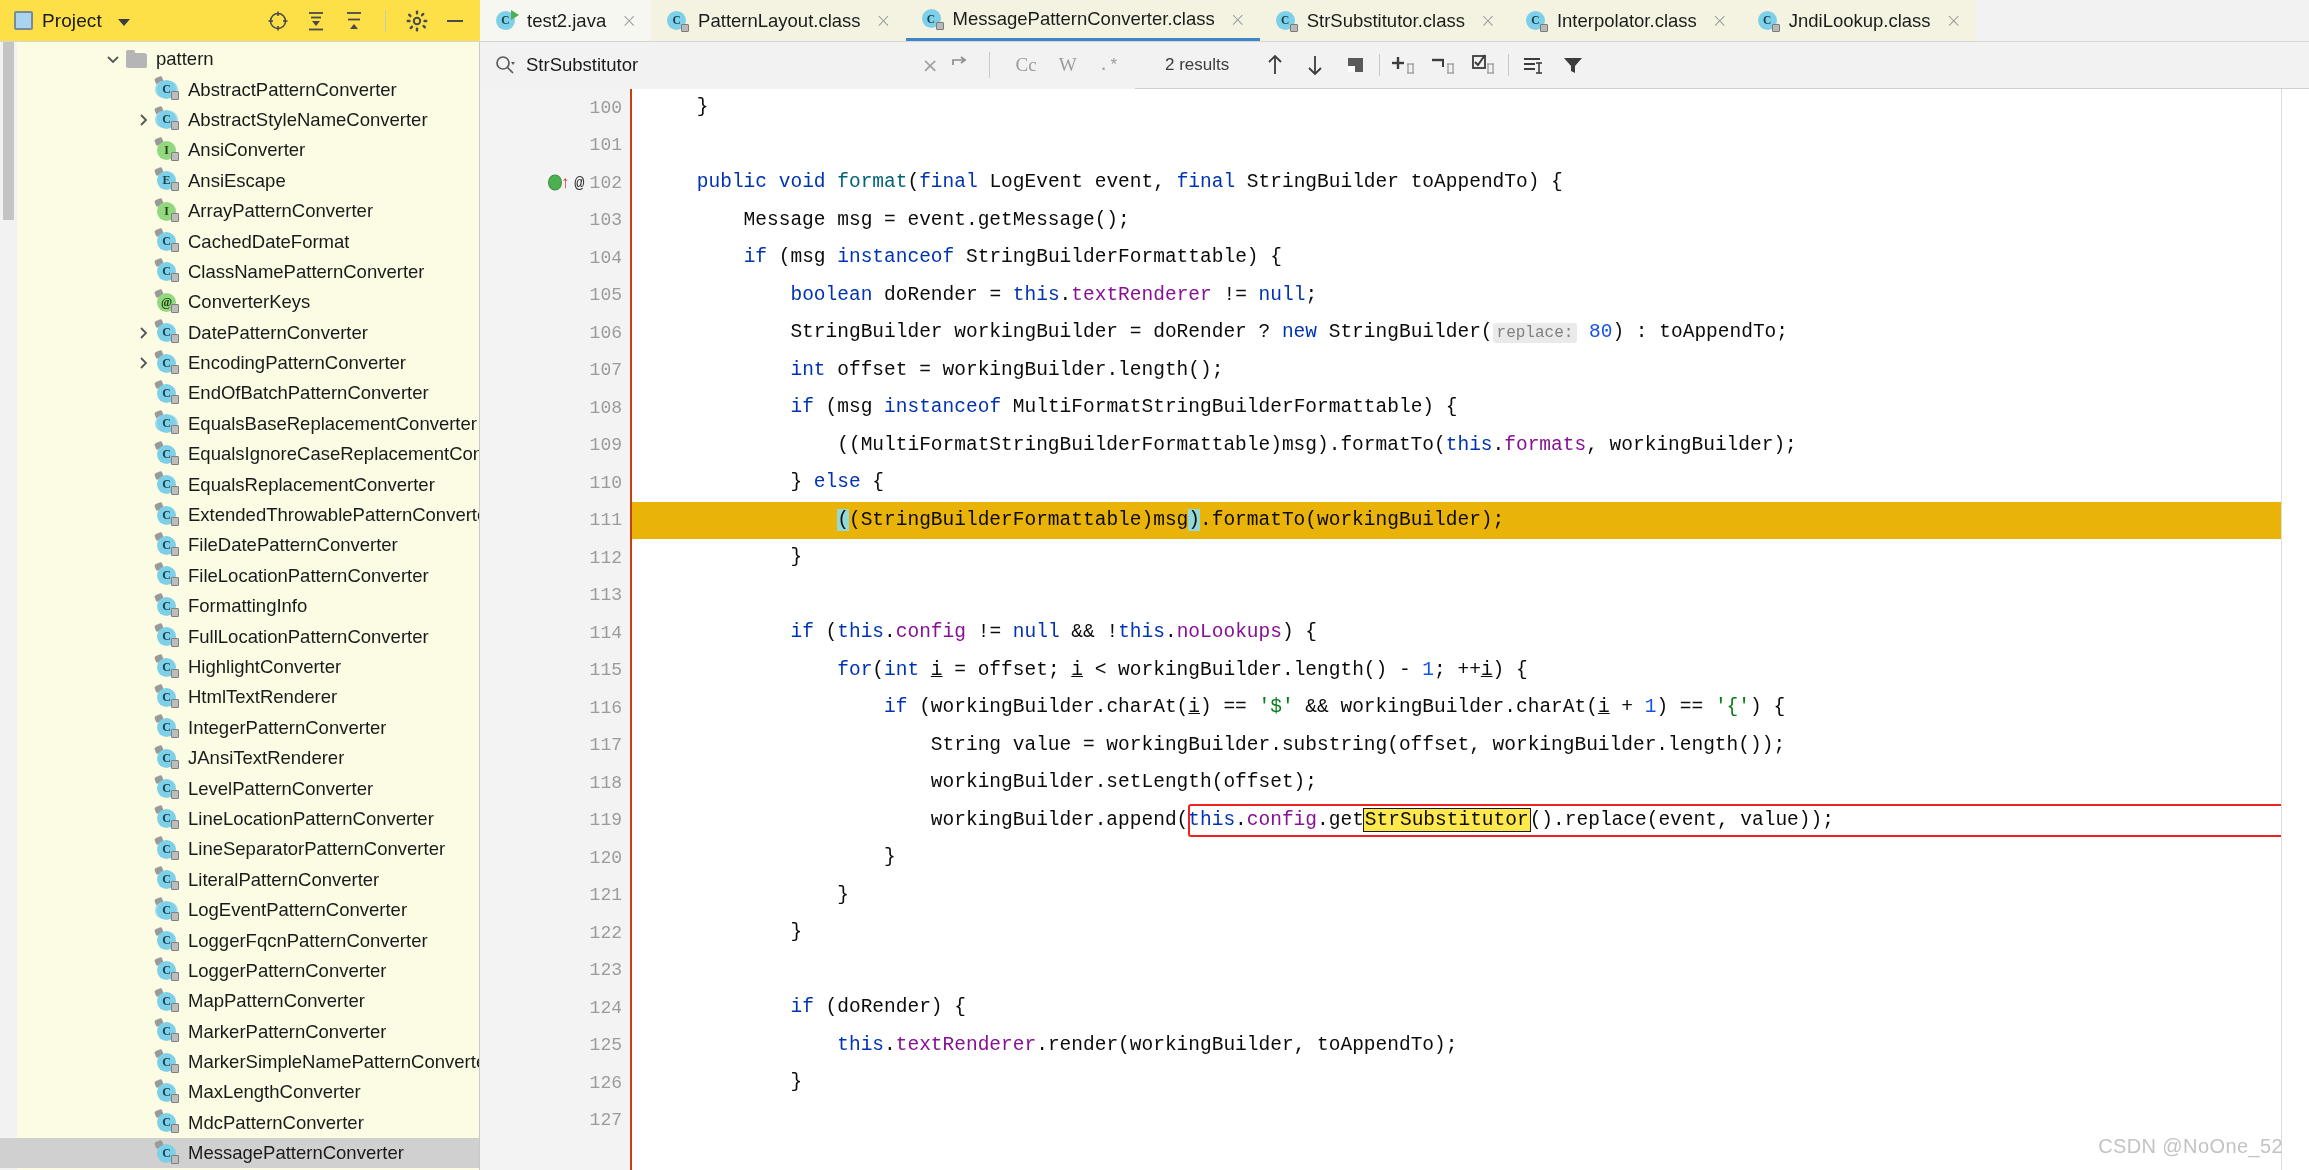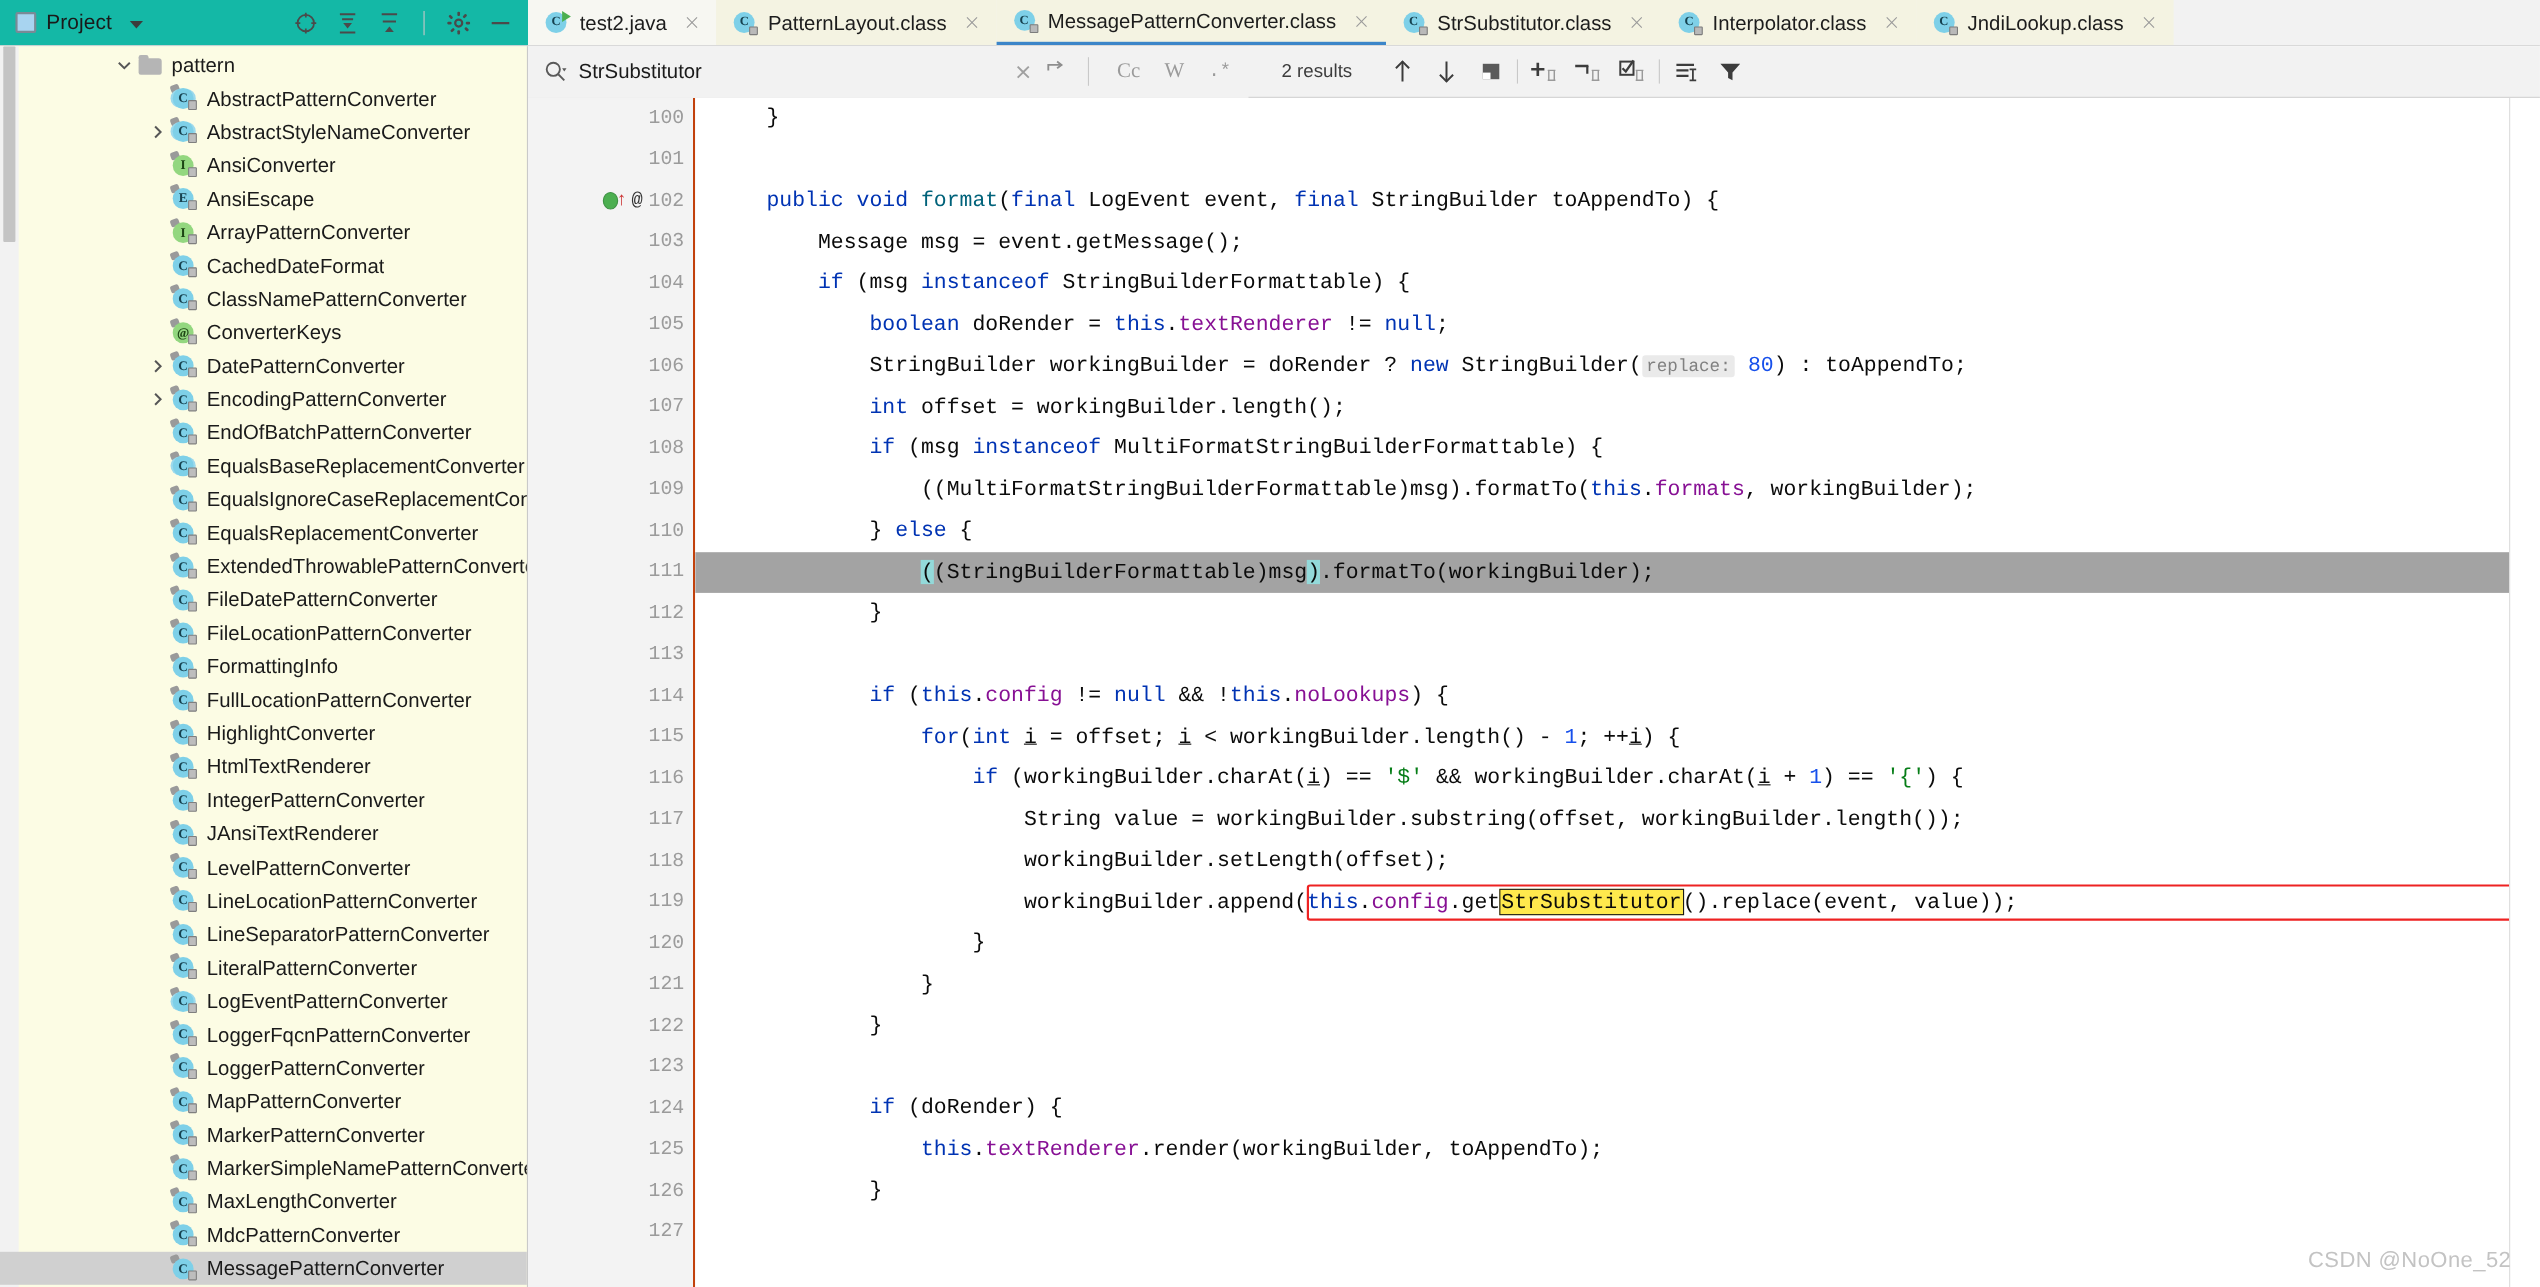--- a/index.html
+++ b/index.html
@@ -12,21 +12,21 @@
   }
   .app { position: relative; width: 2309px; height: 1170px; display: flex; flex-direction: column; }
 
   
   .toprow { display: flex; height: 42px; flex: 0 0 42px; background: #f2f2f2; }
 
   
   .proj-header {
     width: 480px; flex: 0 0 480px;
     display: flex; align-items: center;
-    background: #14b8a6;
+    background: #fde047;
     border-bottom: 1px solid #d6d6d6;
     padding: 0 10px 0 14px;
     position: relative;
   }
   .proj-title-group { display: flex; align-items: center; gap: 9px; }
   .proj-sq {
     width: 19px; height: 19px; background: #a8d4f0;
     border: 2px solid #7a8a96; border-radius: 2px;
   }
   .proj-label { font-size: 19px; color: #1a1a1a; letter-spacing: .1px; }
@@ -193,21 +193,21 @@
 
   .code {
     flex: 1; position: relative; overflow: hidden;
     font-family: "Liberation Mono", monospace; font-size: 19.5px;
     background: #ffffff;
   }
   .cline {
     height: 37.5px; line-height: 37.5px; white-space: pre; padding-left: 18px;
     position: relative; color: #0b0b0b;
   }
-  .cline.caret-line { background: #a3a3a3; }
+  .cline.caret-line { background: #eab308; }
   .right-gut {
     width: 28px; flex: 0 0 28px; background: #fff; position: relative;
     border-left: 1px solid #dcdcdc;
   }
 
   
   .kw { color: #0033b3; }
   .str { color: #067d17; }
   .num { color: #1750eb; }
   .fld { color: #871094; }

